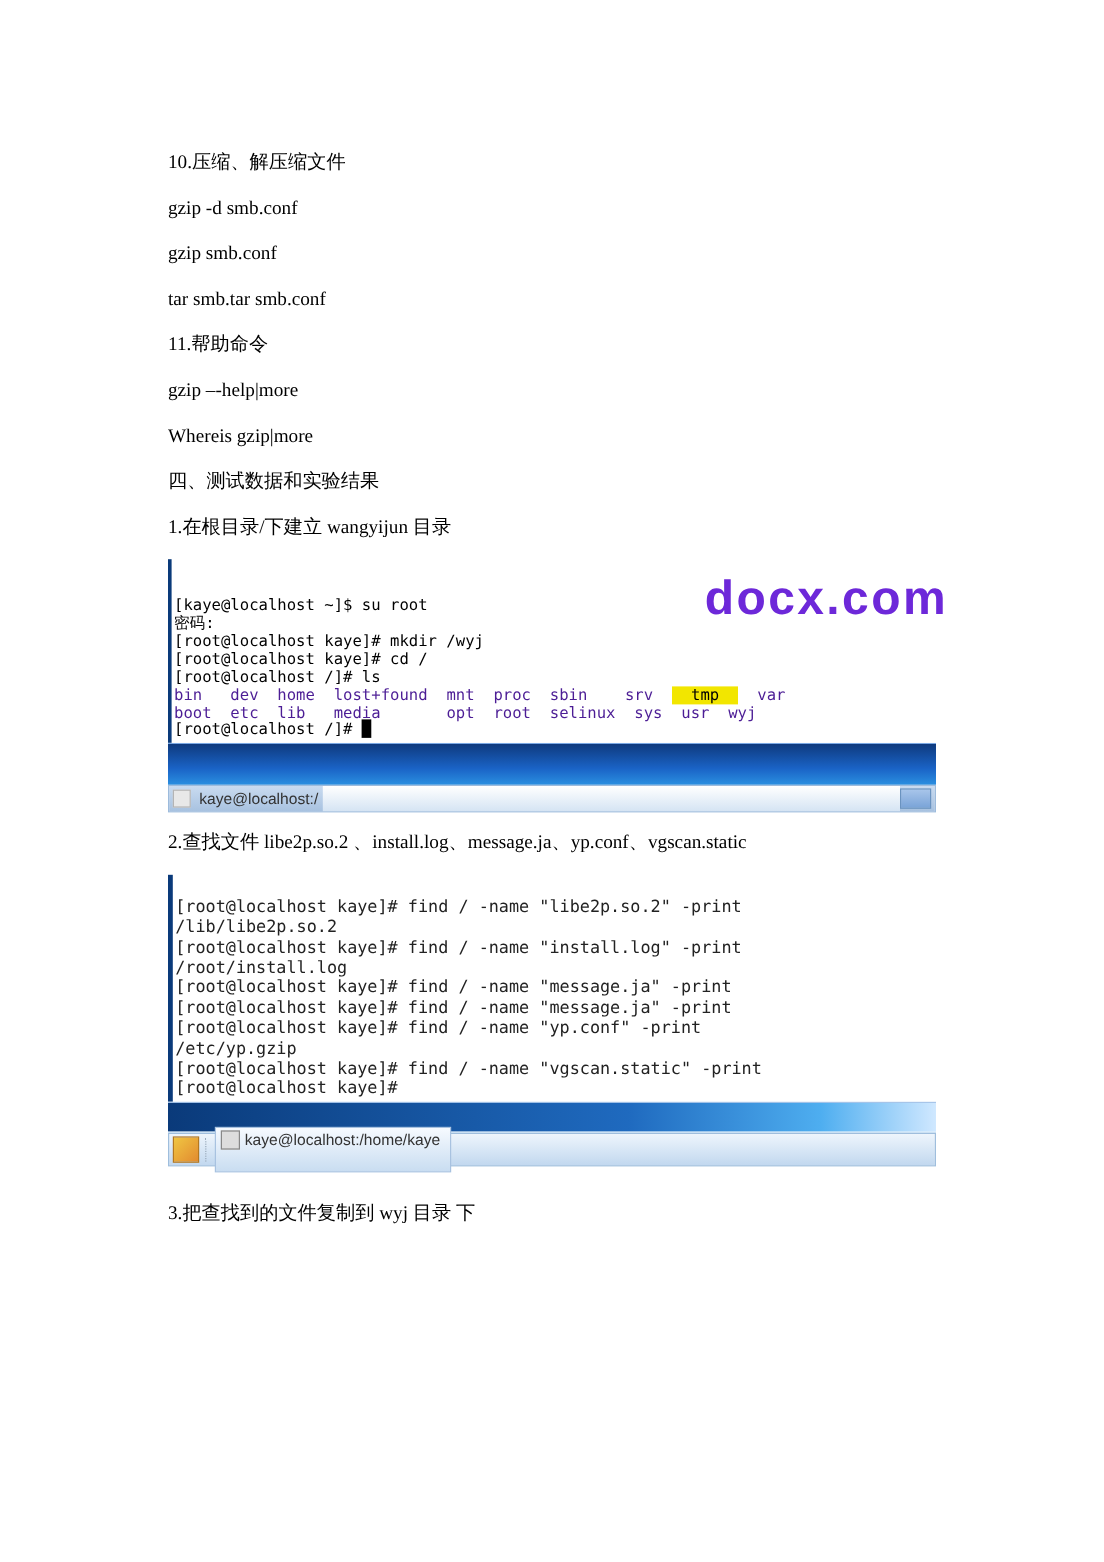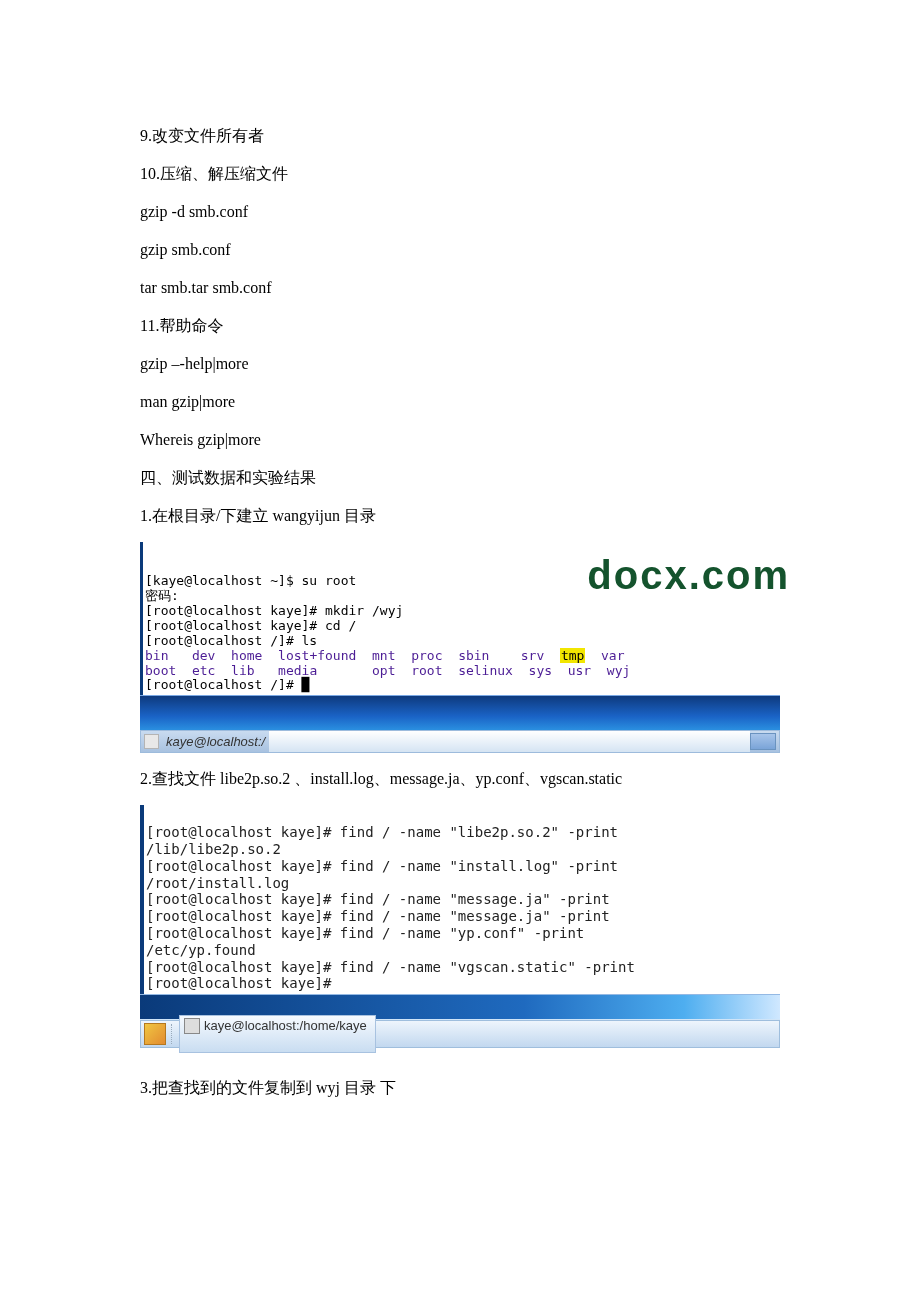--- a/index.html
+++ b/index.html
@@ -38,27 +38,27 @@
     font-size: 14px;
     line-height: 1.2;
     color: #222;
   }
   .watermark {
     position: absolute;
     right: -10px;
     top: 10px;
     font-size: 40px;
     font-weight: bold;
-    color: #14532d;
+    color: #6d28d9;
     letter-spacing: 2px;
     pointer-events: none;
     font-family: Arial, sans-serif;
   }
   .term-blue { color: #4c1d95; }
-  .term-hl { background: #f2e600; color:#000; padding:0 1px;text-align:right;}
+  .term-hl { background: #f2e600; color:#000; padding:0 16px;text-align:right;}
   .blue-strip {
     height: 34px;
     background: linear-gradient(180deg, #0e3a7e 0%, #1a63c6 60%, #2a8fe0 100%);
     border-top: 1px solid #7aa8e4;
   }
   .taskbar1 {
     height: 21px;
     background: linear-gradient(180deg, #c9dbf0 0%, #a8c2e0 100%);
     border: 1px solid #9dbbdc;
     display: flex;
@@ -68,21 +68,20 @@
     color: #333;
     position: relative;
   }
   .tb1-icon {
     width: 13px; height: 13px; background: #e8e8e8; border:1px solid #b4b4b4;
     margin: 0 3px 0 3px;
   }
   .tb1-label {
     flex: 0 0 auto;
     padding: 0 4px;
-    font-style: italic;
   }
   .tb1-filler { flex:1; background: linear-gradient(180deg,#fff,#d5e4f3); height:100%;}
   .tb1-right {
     width: 24px; height: 15px; background: linear-gradient(180deg,#a8c5ea,#7aa4d8);
     border: 1px solid #6a93c0; margin-right:3px;
   }
   .blue-strip2 {
     height: 24px;
     background: linear-gradient(90deg, #0a3a7a 0%, #1f6abf 60%, #4eaef0 85%, #d0e8ff 100%);
     border-top: 1px solid #94b9e4;
@@ -115,28 +114,26 @@
   }
   .tb2-item .ticon {
     width: 14px; height:14px; border:1px solid #888; background:#ddd;
   }
 </style>
 </head>
 <body>
 
 <div class="page">
 
-  <div class="text-line">9.改变文件所有者</div>
   <div class="text-line">10.压缩、解压缩文件</div>
   <div class="text-line">gzip -d smb.conf</div>
   <div class="text-line">gzip smb.conf</div>
   <div class="text-line">tar smb.tar smb.conf</div>
   <div class="text-line">11.帮助命令</div>
   <div class="text-line">gzip –-help|more</div>
-  <div class="text-line">man gzip|more</div>
   <div class="text-line">Whereis gzip|more</div>
   <div class="text-line">四、测试数据和实验结果</div>
   <div class="text-line">1.在根目录/下建立 wangyijun 目录</div>
 
   <div class="terminal-box">
     <div class="term-body">
       <span class="watermark">docx.com</span>
 <span>[kaye@localhost ~]$ su root</span>
 <span>密码:</span>
 <span>[root@localhost kaye]# mkdir /wyj</span>
@@ -159,21 +156,21 @@
 
   <div class="terminal-box">
     <div class="term-body second">
 <span>[root@localhost kaye]# find / -name "libe2p.so.2" -print</span>
 <span>/lib/libe2p.so.2</span>
 <span>[root@localhost kaye]# find / -name "install.log" -print</span>
 <span>/root/install.log</span>
 <span>[root@localhost kaye]# find / -name "message.ja" -print</span>
 <span>[root@localhost kaye]# find / -name "message.ja" -print</span>
 <span>[root@localhost kaye]# find / -name "yp.conf" -print</span>
-<span>/etc/yp.found</span>
+<span>/etc/yp.gzip</span>
 <span>[root@localhost kaye]# find / -name "vgscan.static" -print</span>
 <span>[root@localhost kaye]#</span>
 </div>
     <div class="blue-strip2"></div>
     <div class="taskbar2">
       <span class="tb2-icon"></span>
       <span class="tb2-sep"></span>
       <div class="tb2-item">
         <span class="ticon"></span>
         <span>kaye@localhost:/home/kaye</span>

